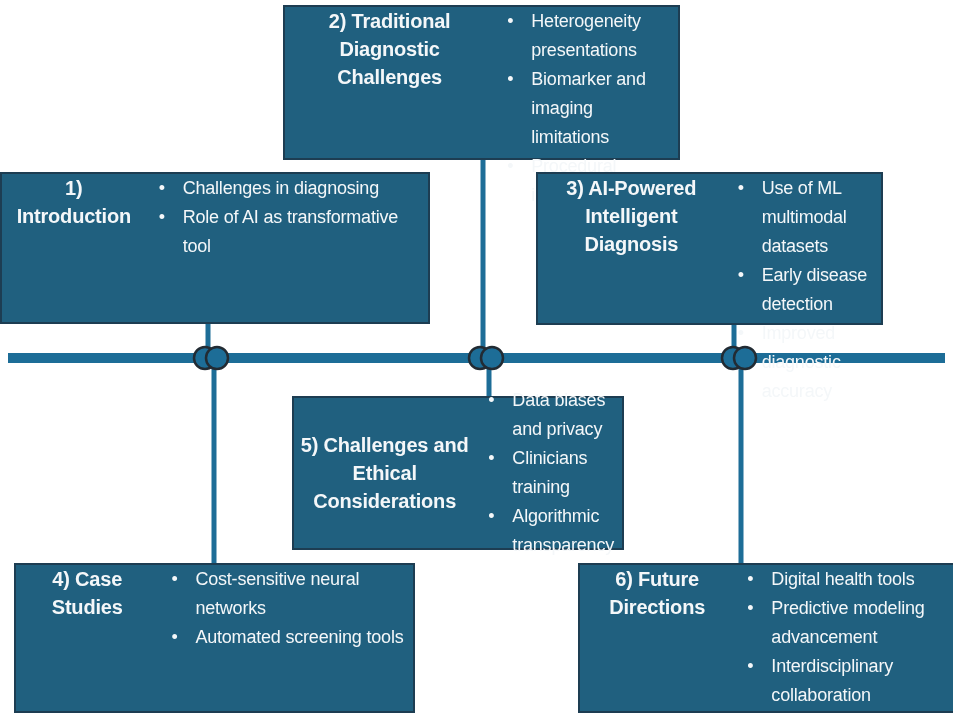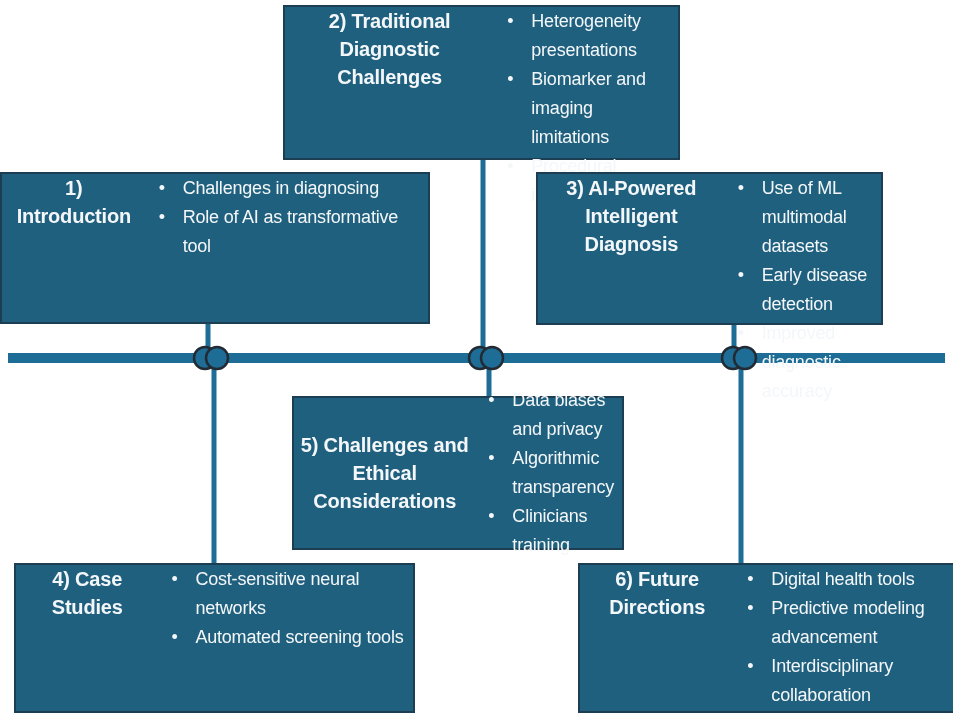--- a/index.html
+++ b/index.html
@@ -106,22 +106,22 @@
       <li class="bullet">Use of ML multimodal datasets</li>
       <li class="bullet">Early disease detection</li>
       <li class="bullet">Improved diagnostic accuracy</li>
     </ul>
   </div>
 
   <div class="box box-ethics">
     <div class="box-title">5) Challenges and Ethical Considerations</div>
     <ul class="bullets">
       <li class="bullet">Data biases and privacy</li>
+      <li class="bullet">Clinicians training</li>
       <li class="bullet">Algorithmic transparency</li>
-      <li class="bullet">Clinicians training</li>
     </ul>
   </div>
 
   <div class="box box-case">
     <div class="box-title">4) Case Studies</div>
     <ul class="bullets">
       <li class="bullet">Cost-sensitive neural networks</li>
       <li class="bullet">Automated screening tools</li>
     </ul>
   </div>

